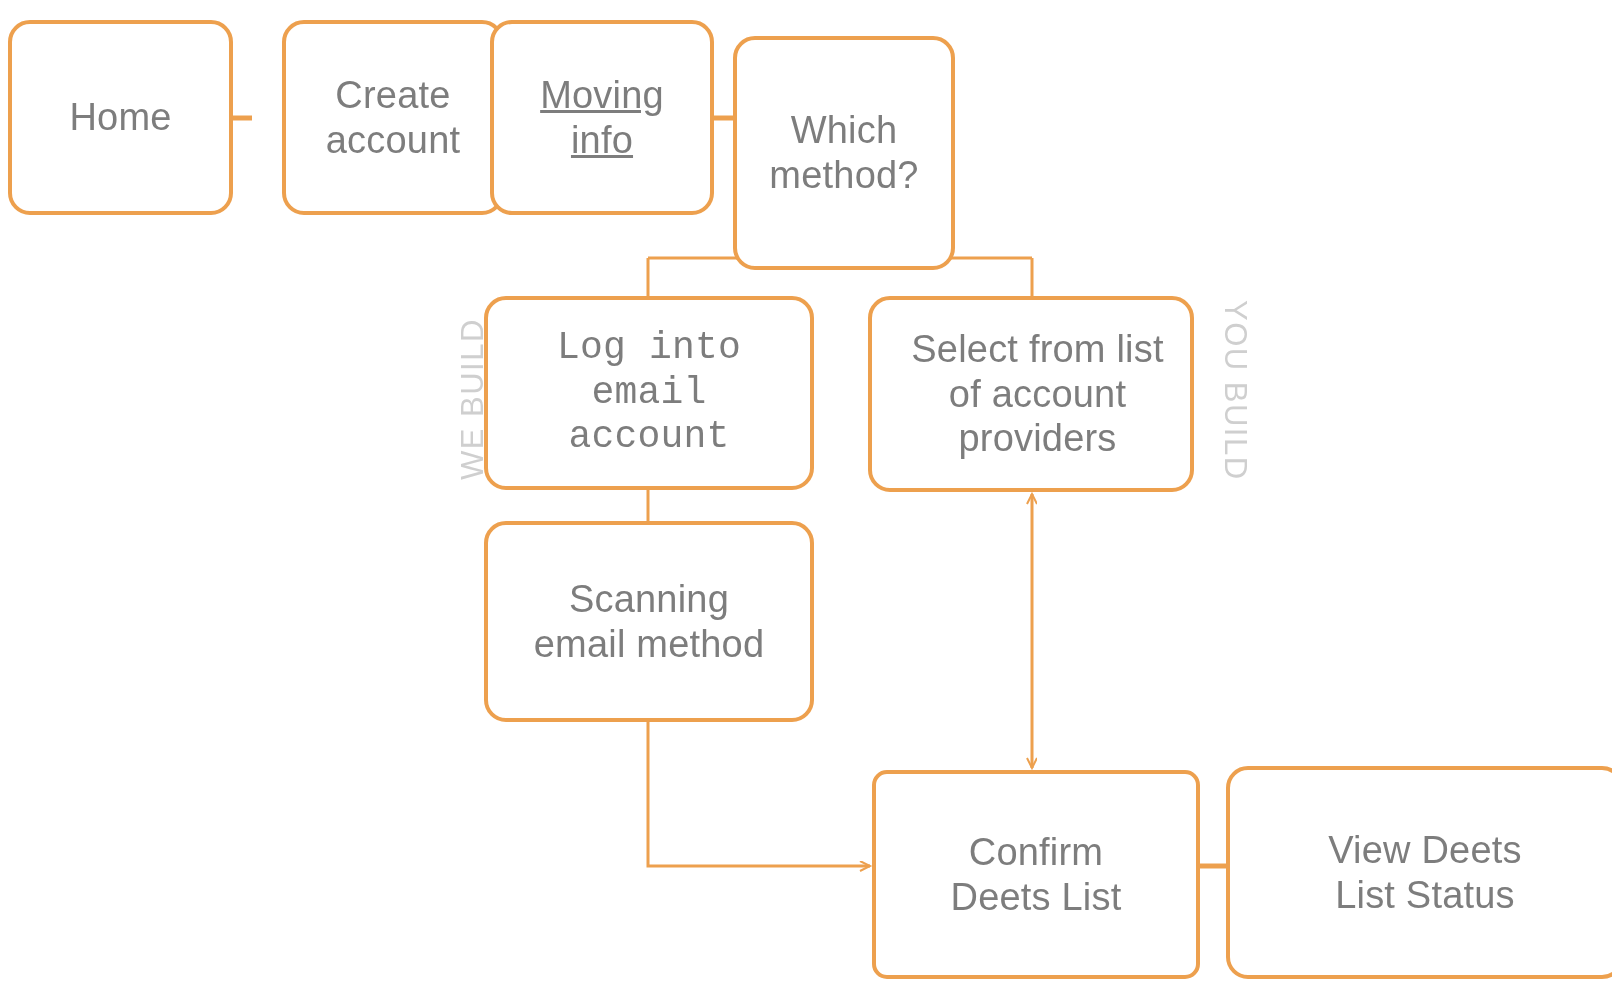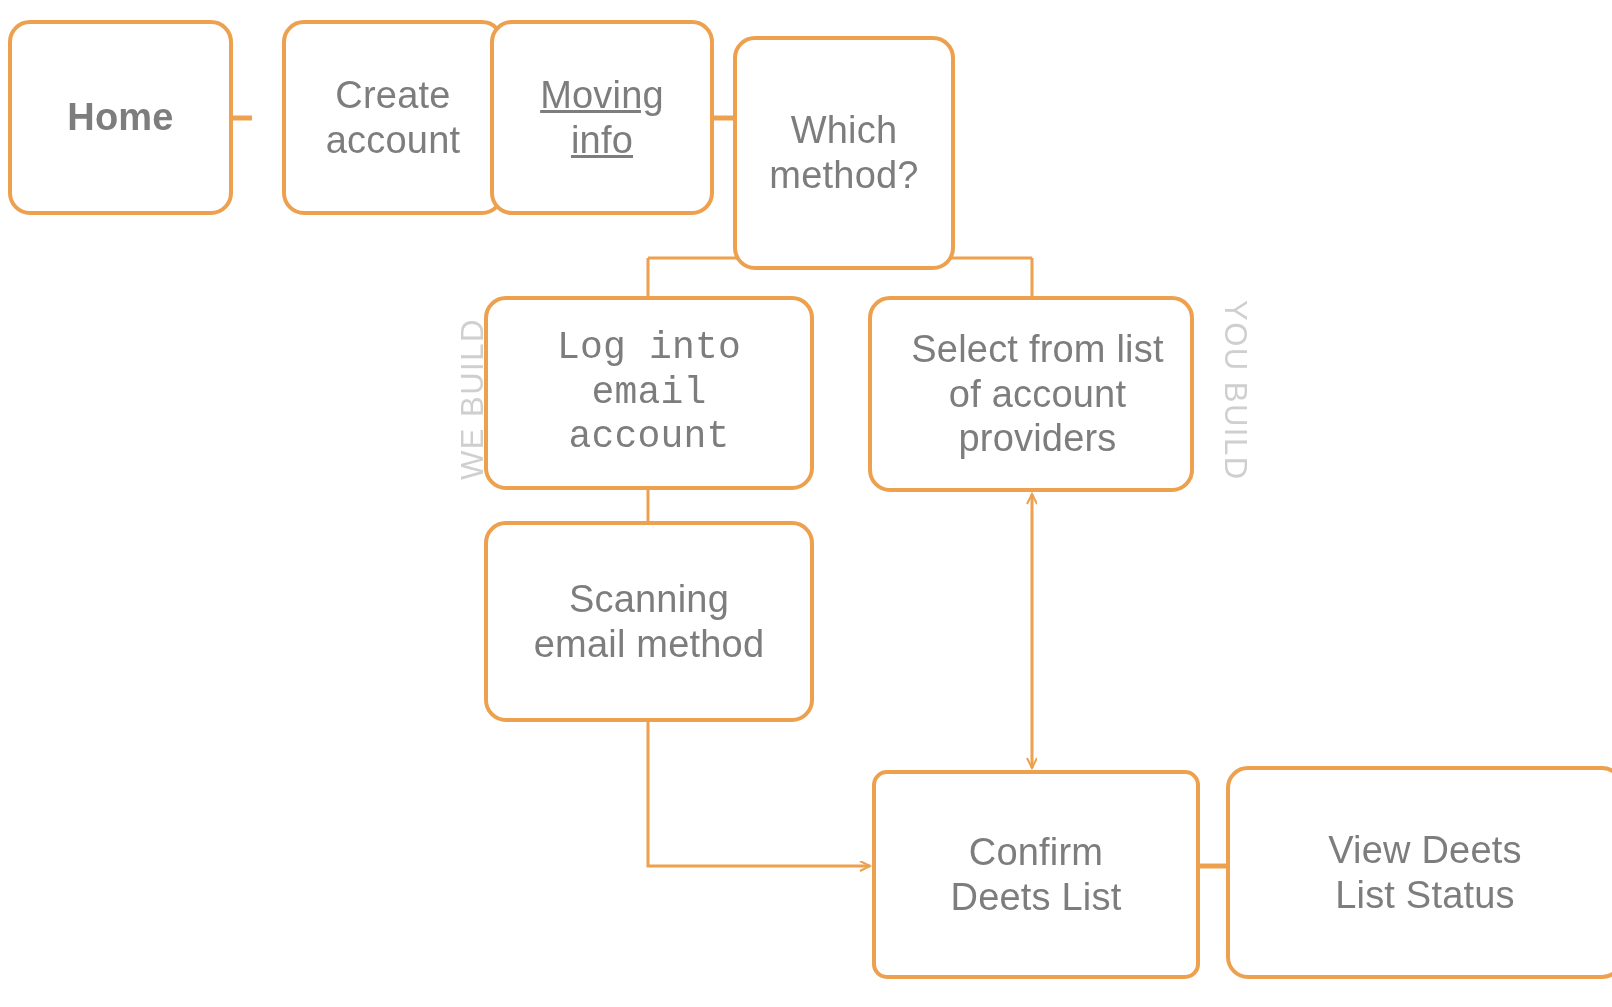--- a/index.html
+++ b/index.html
@@ -89,21 +89,21 @@
 
     <line x1="648" y1="490" x2="648" y2="522" stroke="#EDA04E" stroke-width="3"></line>
 
     <path d="M648,722 L648,866 L870,866" fill="none" stroke="#EDA04E" stroke-width="3" marker-end="url(#arrowEnd)"></path>
 
     <line x1="1032" y1="494" x2="1032" y2="768" stroke="#EDA04E" stroke-width="3" marker-end="url(#arrowEnd)" marker-start="url(#arrowStart)"></line>
 
     <line x1="1199" y1="866" x2="1226" y2="866" stroke="#EDA04E" stroke-width="5"></line>
   </svg>
 
-  <div class="node" style="left:8px; top:20px; width:225px; height:195px;font-weight:bold;">
+  <div class="node" style="left:8px; top:20px; width:225px; height:195px;">
     <span class="label">Home</span>
   </div>
 
   <div class="node" style="left:252px; top:20px; width:222px; height:195px;margin-left:30px;">
     <span class="label">Create
 account</span>
   </div>
 
   <div class="node" style="left:490px; top:20px; width:224px; height:195px;text-decoration:underline;">
     <span class="label">Moving

